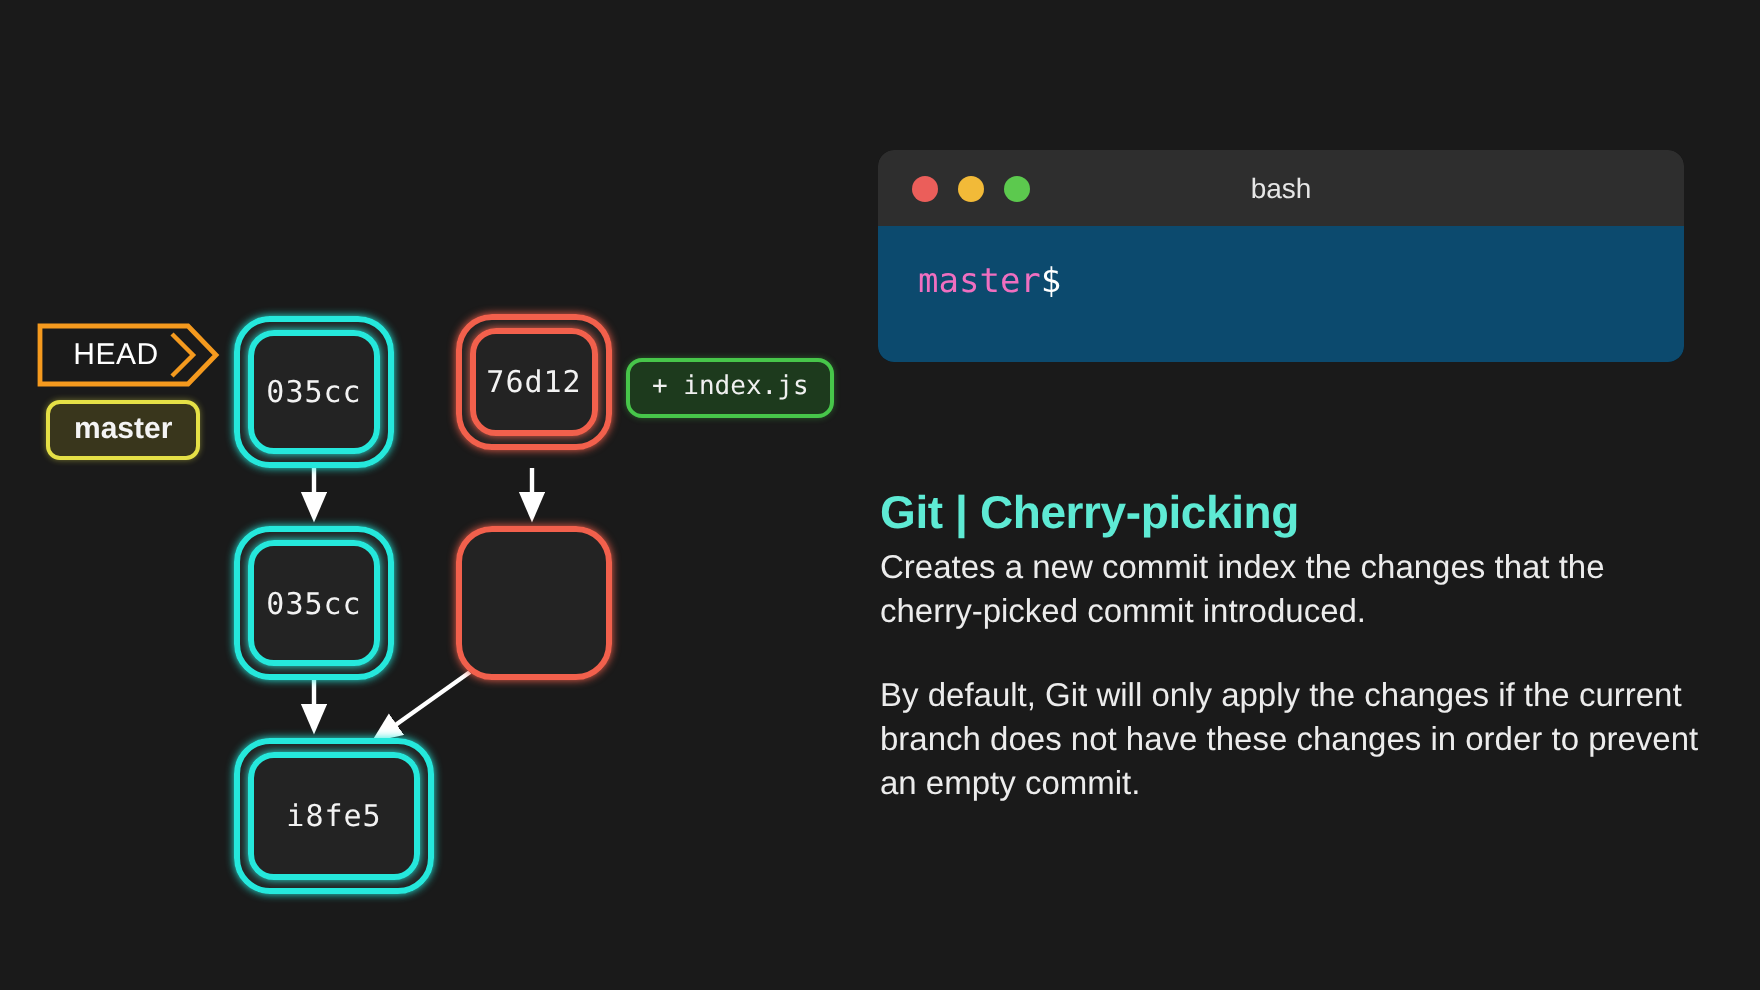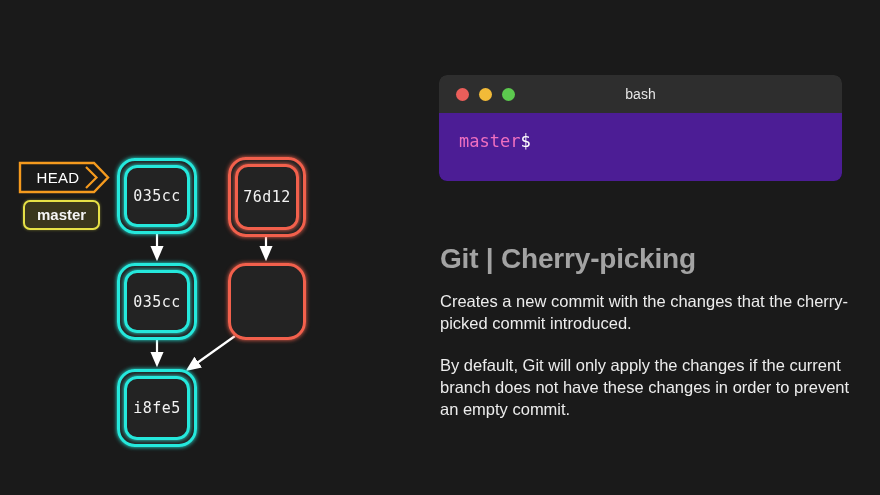--- a/index.html
+++ b/index.html
@@ -102,34 +102,34 @@
   #term-dots { display: flex; gap: 10px; margin-left: 17px; }
   .dot { width: 13px; height: 13px; border-radius: 50%; }
   .dot.r { background: #eb5e5a; }
   .dot.y { background: #f2ba38; }
   .dot.g { background: #5cc94e; }
   #term-title {
     position: absolute; left: 0; right: 0; text-align: center;
     font-size: 14px; color: #e6e6e6;
   }
   #term-body {
-    height: 107px; background: #4c1d95;
+    height: 107px; background: #0c4a6e;
     padding: 18px 20px;
     font-family: "DejaVu Sans Mono", monospace;
     font-size: 17px;
   }
   .prompt-branch { color: #f06fc0; }
   .prompt-sign { color: #ffffff; }
 
   
   #rightText { position: absolute; left: 440px; top: 243px; width: 410px; }
   #heading {
-    font-size: 28px; font-weight: 700; color: #a3a3a3;
+    font-size: 23px; font-weight: 700; color: #5eead4;
     letter-spacing: -0.2px;
-    margin-bottom: 15px;
+    margin-bottom: 3px;
   }
   .para {
     font-size: 16.5px; color: #ececec; line-height: 1.35;
     margin-bottom: 19px;
   }
   .para:last-child { margin-bottom: 0; }
 </style>
 </head>
 <body>
 
@@ -156,47 +156,48 @@
     <div id="head-label">
       <svg viewBox="0 0 92 33" width="92" height="33">
         <path d="M2,2 L76,2 L90,16.5 L76,31 L2,31 Z" fill="none" stroke="#f59a1e" stroke-width="2.4" stroke-linejoin="miter"></path>
         <path d="M68,6 L78.5,16.5 L68,27" fill="none" stroke="#f59a1e" stroke-width="2.2" stroke-linejoin="miter" stroke-linecap="butt"></path>
       </svg>
       <div class="txt">HEAD</div>
     </div>
 
     <div id="master-label">master</div>
 
+    <div id="file-badge">+ index.js</div>
 
     <div class="node cyan" style="left:117px; top:158px; width:80px; height:76px;">
       <div class="outer"></div>
       <div class="inner">
         <span class="lbl">035cc</span>
       </div>
     </div>
 
-    <div class="node red" style="left:228px; top:157px; width:78px; height:80px;">
+    <div class="node red" style="left:228px; top:157px; width:78px; height:68px;">
       <div class="outer"></div>
       <div class="inner">
         <span class="lbl">76d12</span>
       </div>
     </div>
 
     <div class="node cyan" style="left:117px; top:263px; width:80px; height:77px;">
       <div class="outer"></div>
       <div class="inner">
         <span class="lbl">035cc</span>
       </div>
     </div>
 
     <div class="node red" style="left:228px; top:263px; width:78px; height:77px;">
       <div class="outer"></div>
     </div>
 
-    <div class="node cyan" style="left:117px; top:369px; width:80px; height:78px;">
+    <div class="node cyan" style="left:117px; top:369px; width:100px; height:78px;">
       <div class="outer"></div>
       <div class="inner">
         <span class="lbl">i8fe5</span>
       </div>
     </div>
   </div>
 
   <div id="terminal">
     <div id="term-titlebar">
       <div id="term-dots">
@@ -206,17 +207,17 @@
       </div>
       <div id="term-title">bash</div>
     </div>
     <div id="term-body">
       <span class="prompt-branch">master</span><span class="prompt-sign">$</span>
     </div>
   </div>
 
   <div id="rightText">
     <div id="heading">Git | Cherry-picking</div>
-    <p class="para">Creates a new commit with the changes that the cherry-picked commit introduced.</p>
+    <p class="para">Creates a new commit index the changes that the cherry-picked commit introduced.</p>
     <p class="para">By default, Git will only apply the changes if the current branch does not have these changes in order to prevent an empty commit.</p>
   </div>
 
 </div>
 
 </body></html>

